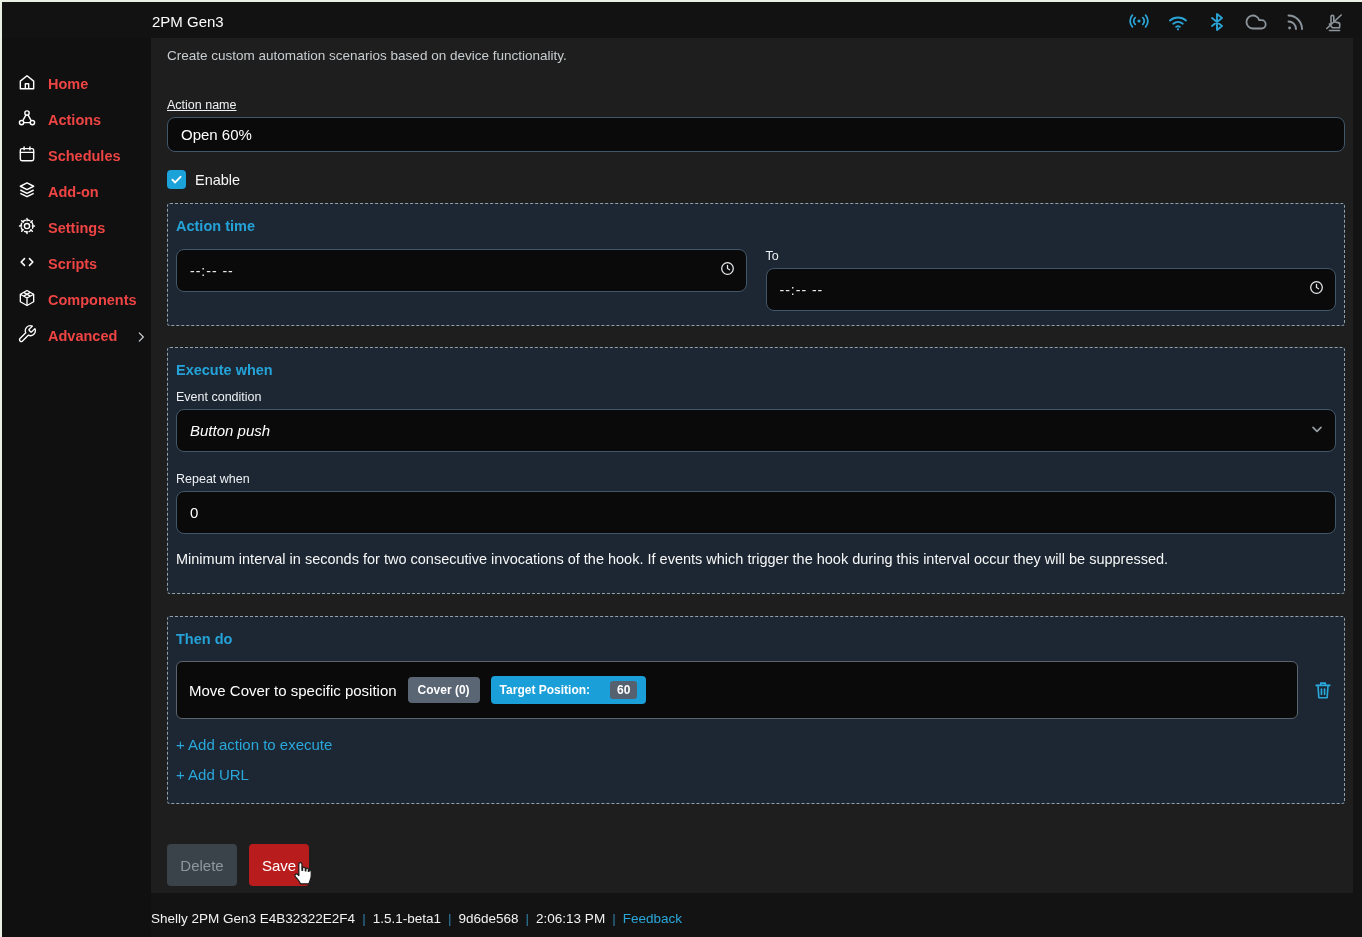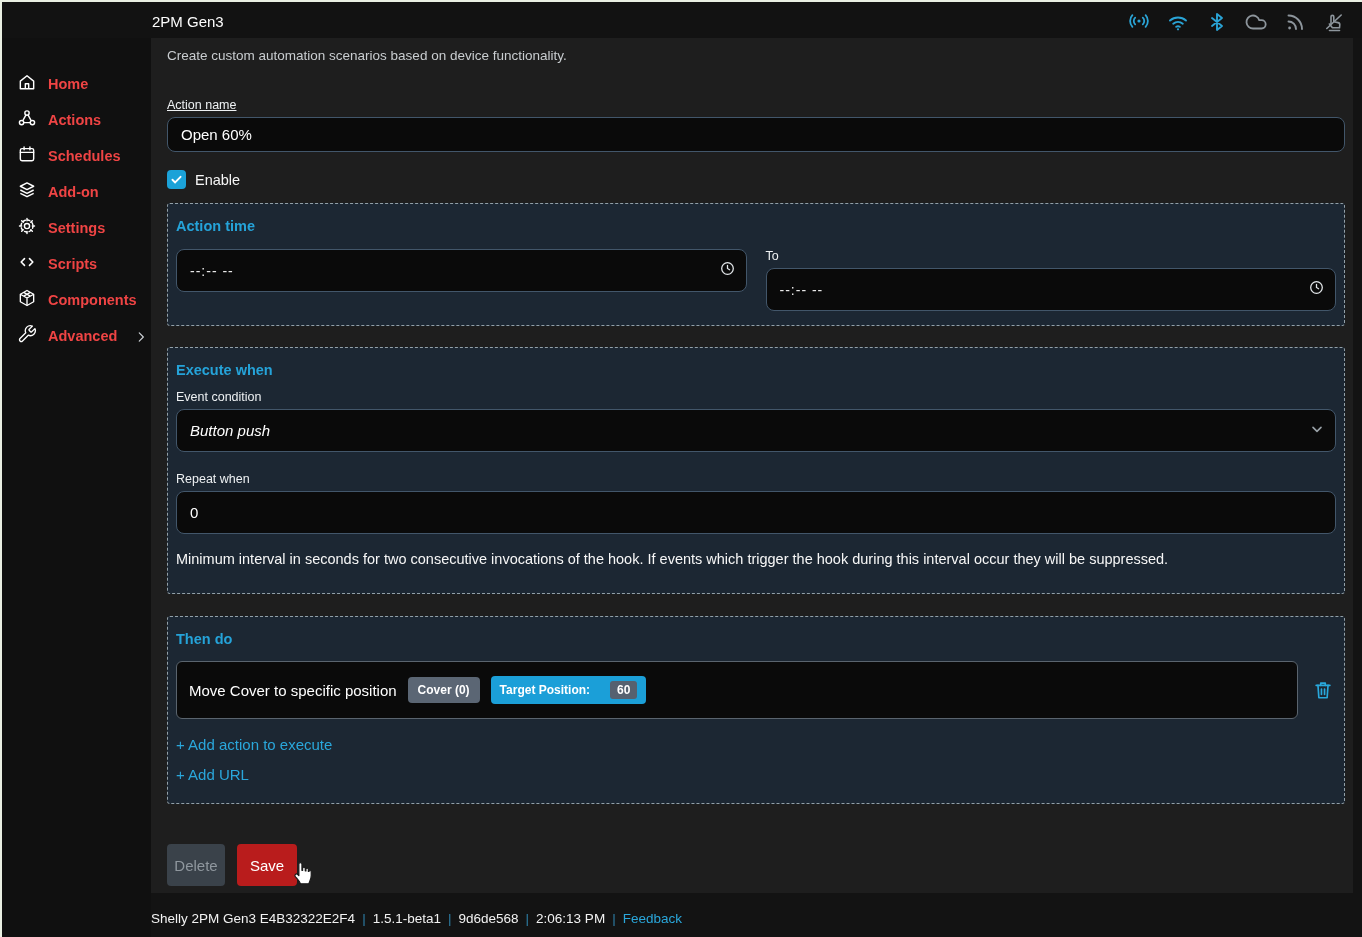--- a/index.html
+++ b/index.html
@@ -102,21 +102,21 @@
     background:#566170; border-radius:3px; padding:2px 7px; font-size:12px;margin-left:13px;
   }
   .trash-btn { width:26px; height:26px; display:flex; align-items:center; justify-content:center; cursor:pointer; background:none; border:none; }
 
   .link { display:block; font-size:15px; color:#2aa7db; cursor:pointer; text-decoration:none; width:max-content; }
   .link-add-action { margin-top:17px; }
   .link-add-url { margin-top:13px; }
 
   .btn-row { margin-top:40px; display:flex; gap:12px; }
   .btn { height:42px; border:none; border-radius:4px; font-size:15px; font-family:"Liberation Sans",sans-serif; cursor:pointer; }
-  .btn-delete { width:58px; background:#3a424a; color:#8f979e; }
+  .btn-delete { width:70px; background:#3a424a; color:#8f979e; }
   .btn-save { width:60px; background:#b91c1c; color:#fff; }
 
   
   .app-footer {
     position:absolute; left:151px; bottom:11px; font-size:13.5px; color:#f2f2f2;
     display:flex; align-items:center; gap:7px; white-space:nowrap;
   }
   .app-footer .sep { color:#2d7fa6; }
   .app-footer .feedback { color:#2aa7db; cursor:pointer; text-decoration:none; }
 

